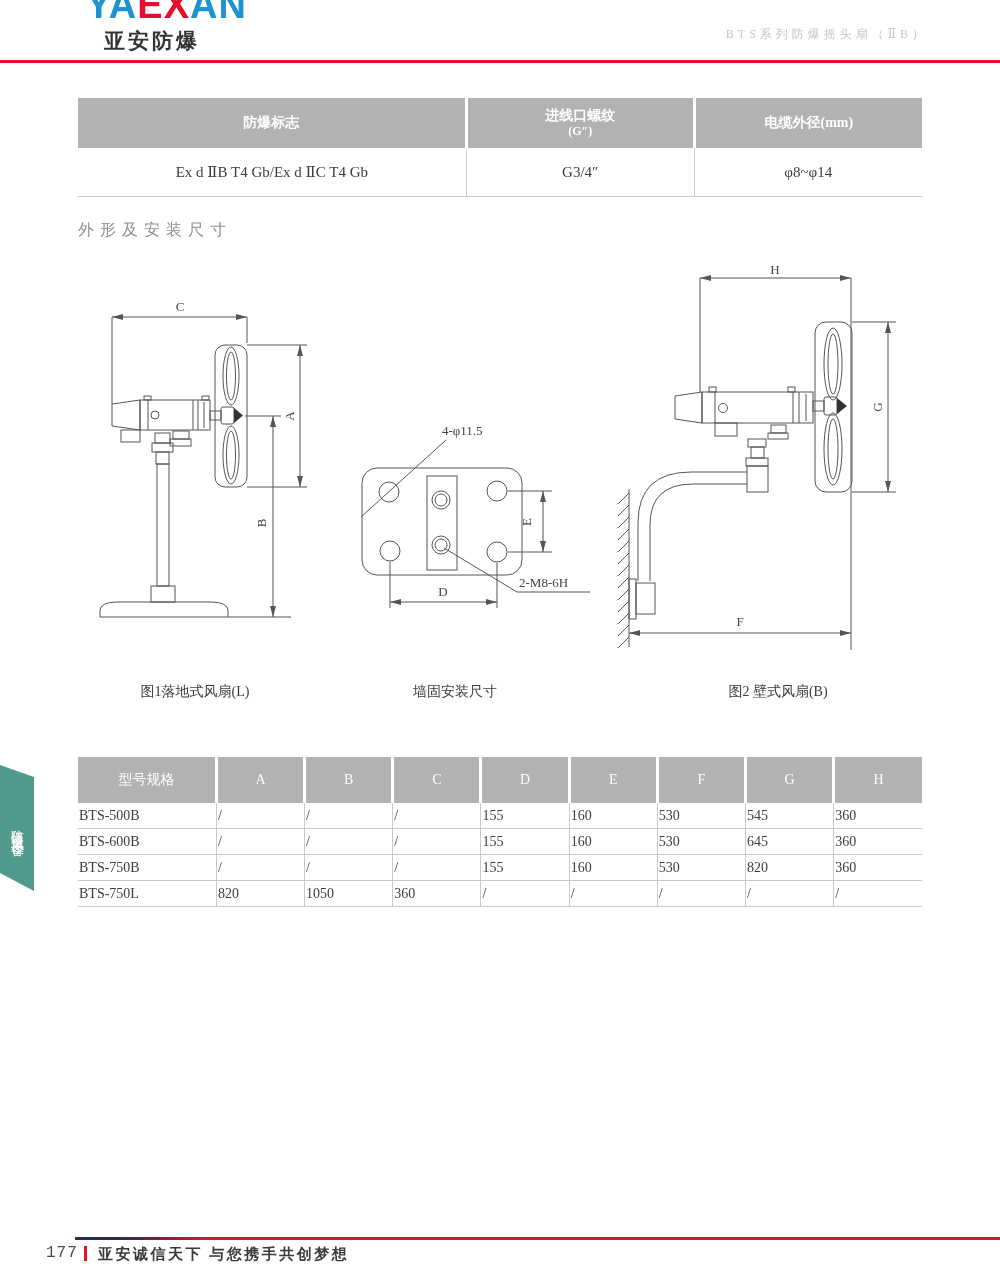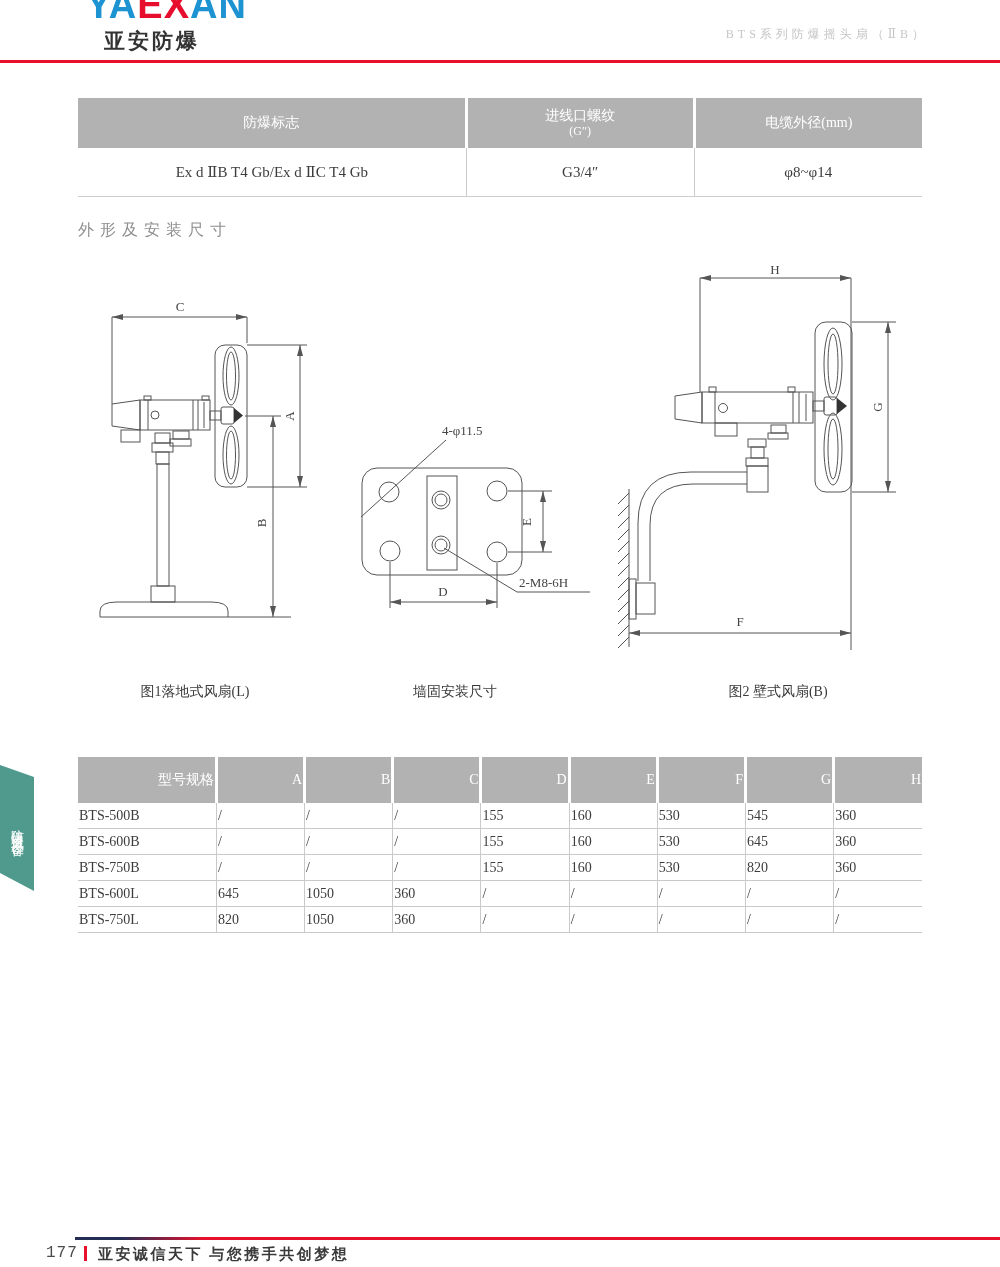--- a/index.html
+++ b/index.html
@@ -11,30 +11,30 @@
              font-weight:900;font-size:38px;letter-spacing:1px;line-height:1;}
   .logo-blue{color:#1e93d2;} .logo-red{color:#e60e2c;}
   .logo-sub{position:absolute;left:104px;top:27px;font-family:"Liberation Sans","DejaVu Sans",sans-serif;
             font-weight:700;font-size:21px;color:#333;letter-spacing:3px;}
   .page-title{position:absolute;top:26px;right:72px;font-size:12px;color:#c6c6c6;letter-spacing:4px;}
   .top-rule{position:absolute;left:0;top:60px;width:1000px;height:3px;background:#e8112d;}
 
   
   table{border-collapse:collapse;table-layout:fixed;}
   .spec-table{position:absolute;left:78px;top:98px;width:844px;}
-  .spec-table th{background:#b2b2b2;color:#fff;font-weight:400;font-size:14px;height:48px;
+  .spec-table th{background:#b2b2b2;color:#fff;font-weight:700;font-size:14px;height:48px;
                  vertical-align:middle;text-align:center;line-height:1.25;}
   .spec-table th + th{border-left:3px solid #fff;}
   .spec-table th .sub{font-size:12px;}
   .spec-table td{height:46px;text-align:center;font-size:15px;color:#3c3c3c;border-bottom:1px solid #cccccc;}
   .spec-table td + td{border-left:1px solid #cccccc;}
 
   .dim-table{position:absolute;left:78px;top:757px;width:844px;}
   .dim-table th{background:#b2b2b2;color:#fff;font-weight:400;font-size:14px;height:44px;
-                text-align:right;vertical-align:middle;}
+                text-align:center;vertical-align:middle;}
   .dim-table th + th{border-left:3px solid #fff;}
   .dim-table td{height:23px;font-size:14px;color:#3c3c3c;
                 border-bottom:1px solid #c9c9c9;}
   .dim-table td + td{border-left:1px solid #c9c9c9;}
 
   
   .section-title{position:absolute;left:78px;top:220px;font-size:16px;color:#8f8f8f;letter-spacing:6px;}
 
   
   .fig-svg{position:absolute;}
@@ -317,31 +317,20 @@
           <td>/</td>
           <td>/</td>
           <td>/</td>
           <td>155</td>
           <td>160</td>
           <td>530</td>
           <td>820</td>
           <td>360</td>
       </tr>
       <tr>
-        <td>BTS-600L</td>
-          <td>645</td>
-          <td>1050</td>
-          <td>360</td>
-          <td>/</td>
-          <td>/</td>
-          <td>/</td>
-          <td>/</td>
-          <td>/</td>
-      </tr>
-      <tr>
         <td>BTS-750L</td>
           <td>820</td>
           <td>1050</td>
           <td>360</td>
           <td>/</td>
           <td>/</td>
           <td>/</td>
           <td>/</td>
           <td>/</td>
       </tr>

